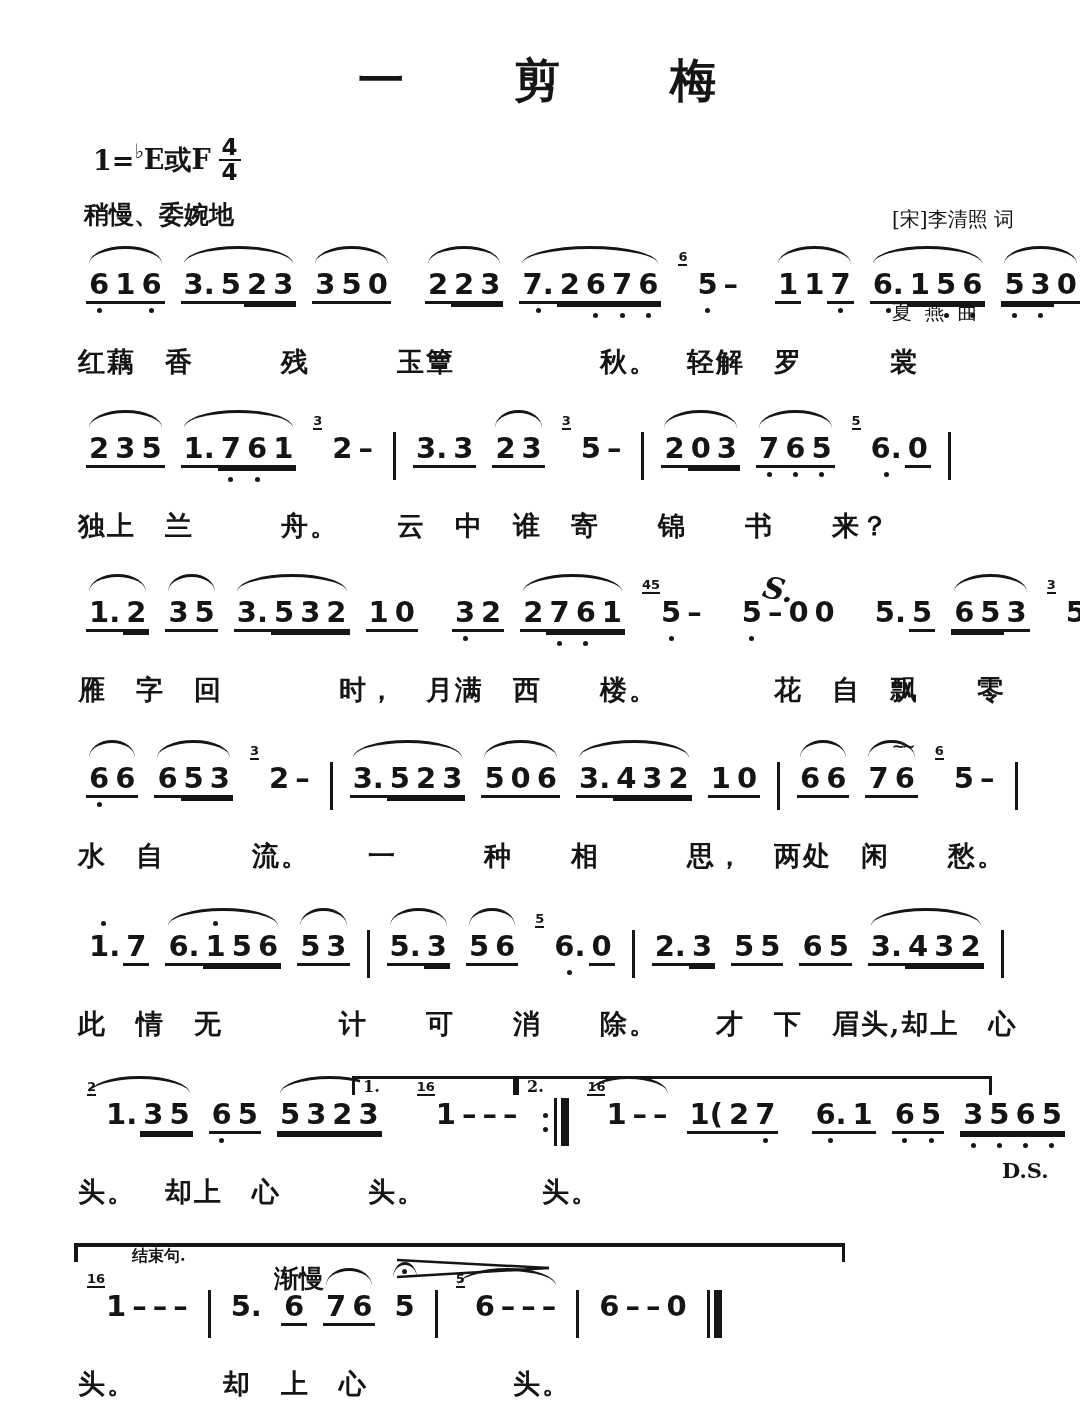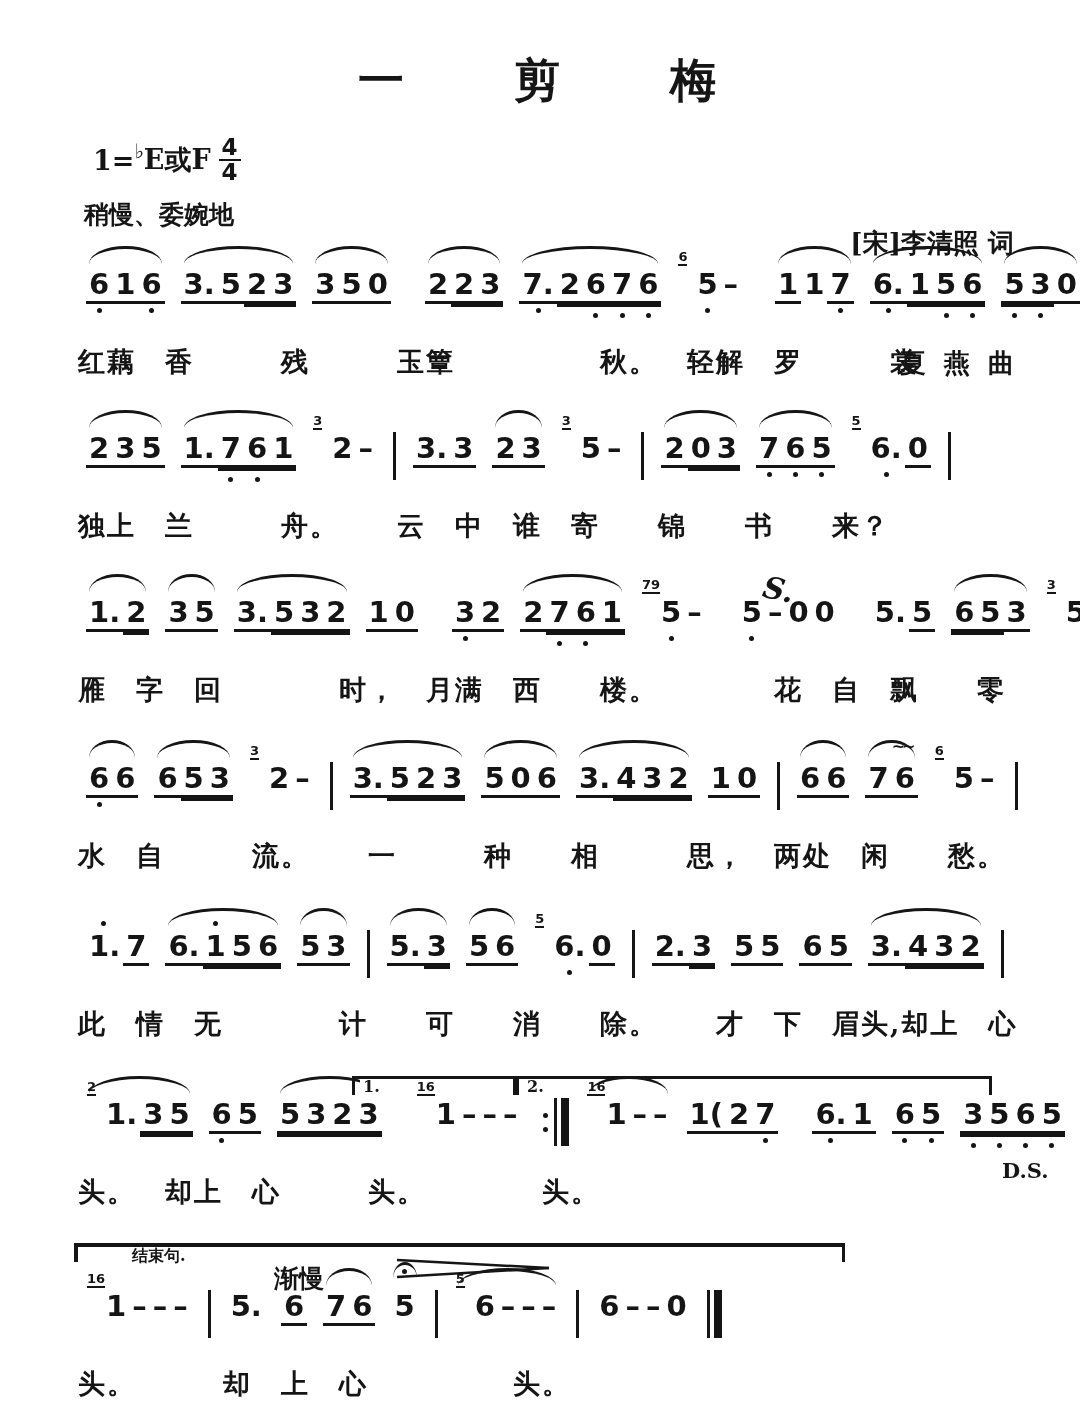--- a/index.html
+++ b/index.html
@@ -10,22 +10,22 @@
          letter-spacing:6px;white-space:pre;}
   .keysig{position:absolute;left:93px;top:136px;display:flex;align-items:center;
           font-family:"DejaVu Serif",serif;font-weight:bold;font-size:27px;}
   .keysig .flat{font-size:20px;vertical-align:super;position:relative;top:-9px;}
   .meter{display:inline-flex;flex-direction:column;margin-left:8px;font-size:23px;line-height:1.0;
          text-align:center;font-family:"DejaVu Sans",sans-serif;}
   .meter span{padding:0 3px;}
   .meter .mt{border-bottom:2px solid #151515;}
   .tempo{position:absolute;left:84px;top:198px;font-family:"DejaVu Serif",serif;
          font-weight:bold;font-size:25px;}
-  .credits{position:absolute;right:66px;top:142px;text-align:right;
-           font-family:"DejaVu Serif",serif;font-weight:bold;font-size:26px;line-height:1.55;white-space:pre;}
+  .credits{position:absolute;right:66px;top:142px;
+           font-family:"DejaVu Serif",serif;font-weight:normal;font-size:20px;line-height:1.55;white-space:pre;}
   
   .system{position:absolute;left:78px;right:20px;}
   .sys1{top:268px;} .sys2{top:432px;} .sys3{top:596px;} .sys4{top:762px;}
   .sys5{top:930px;} .sys6{top:1098px;} .sys7{top:1290px;}
   .music{display:flex;align-items:baseline;flex-wrap:nowrap;}
   .grp{display:inline-flex;align-items:baseline;position:relative;margin:0 8px;}
   .grp.arc::before{content:"";position:absolute;left:3px;right:3px;top:-22px;height:15px;
        border-top:3px solid #151515;border-radius:50% 50% 0 0 / 100% 100% 0 0;}
   .note{position:relative;display:inline-block;font-weight:bold;font-size:29px;
         line-height:1.15;padding:0 3px;font-family:"DejaVu Sans",sans-serif;}
@@ -223,21 +223,21 @@
         <span class="note u1">3<span class="db"></span></span>
         <span class="note u1">2</span>
       </span>
       <span class="grp arc">
         <span class="note u1">2</span>
         <span class="note u2">7<span class="db"></span></span>
         <span class="note u2">6<span class="db"></span></span>
         <span class="note u2">1</span>
       </span>
       <span class="grp">
-        <span class="note hasg">5<span class="grace">79</span><span class="db"></span></span>
+        <span class="note hasg">5<span class="grace">45</span><span class="db"></span></span>
         <span class="note">–</span>
       </span>
       <span class="bar"></span>
       <span class="grp">
         <span class="note">5<span class="db"></span></span>
         <span class="note">–</span>
         <span class="note">0</span>
         <span class="note">0</span>
       </span>
       <span class="bar"></span>

